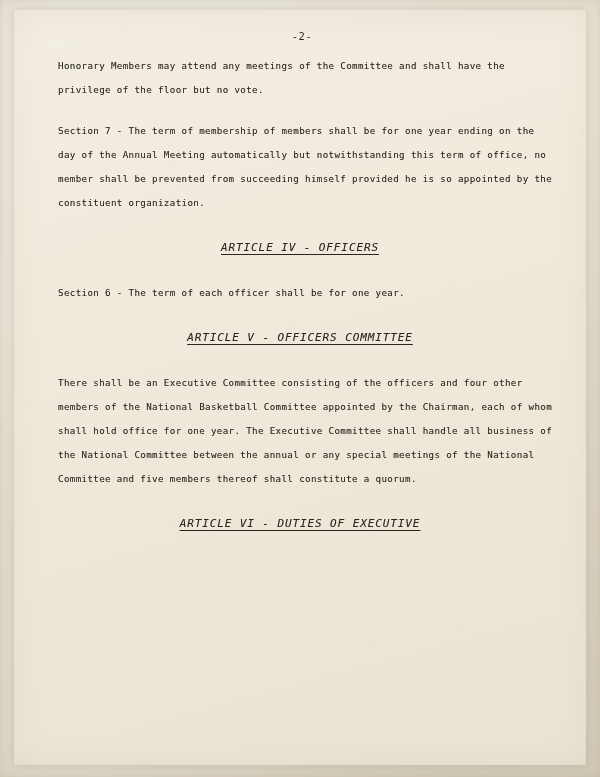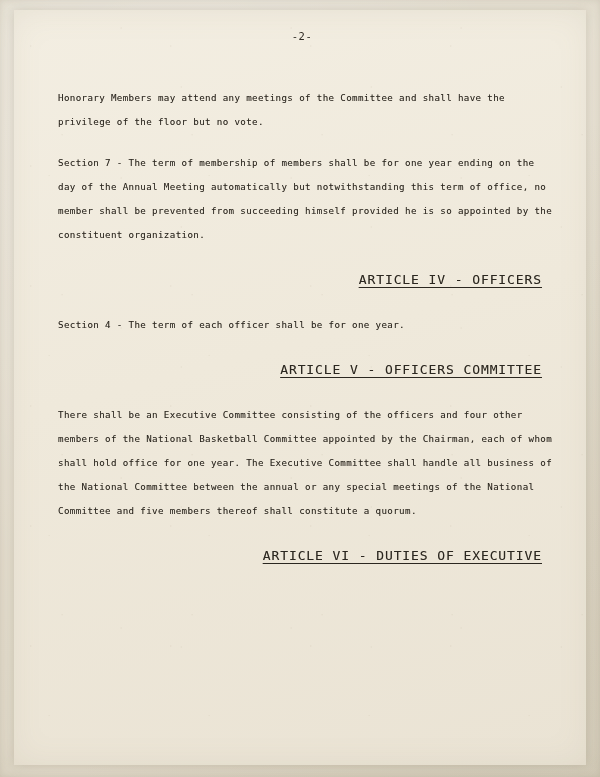--- a/index.html
+++ b/index.html
@@ -57,48 +57,49 @@
   .page-number {
     text-align: center;
     font-size: 10.5px;
     color: #2f2b24;
     letter-spacing: 0.5px;
     margin: 8px 0 0 0;
     padding-right: 10px;
   }
 
   .body-text {
-    margin-top: 44px;
+    margin-top: 12px;
   }
 
   p.para {
     font-size: 9.2px;
     line-height: 24px;
     color: #2b2720;
     margin: 0 0 17px 0;
     letter-spacing: 0.35px;
     text-align: left;
     white-space: normal;
     font-family: "DejaVu Sans Mono", monospace;
     text-shadow: 0 0 0.6px rgba(60,50,35,0.35);
   }
 
   h2.heading {
-    font-size: 13px;
+    font-size: 11px;
     line-height: 22px;
     color: #2b2720;
     font-weight: normal;
     letter-spacing: 0.9px;
-    text-align: right;
+    text-align: center;
     margin: 22px 0 22px 0;
     padding-right: 14px;
     text-decoration: underline;
     text-underline-offset: 3px;
     font-family: "DejaVu Sans Mono", monospace;
     text-shadow: 0 0 0.6px rgba(60,50,35,0.35);
+    font-style: italic;
   }
 
   
   .speckle {
     position: absolute;
     inset: 0;
     pointer-events: none;
     opacity: 0.25;
     background-image:
       radial-gradient(circle at 12% 30%, rgba(150,135,105,0.35) 0.5px, transparent 1px),
@@ -114,20 +115,20 @@
 
 <div class="page">
   <div class="sheet">
     <div class="speckle"></div>
     <div class="content">
       <div class="page-number">-2-</div>
       <div class="body-text">
           <p class="para">Honorary Members may attend any meetings of the Committee and shall have the privilege of the floor but no vote.</p>
           <p class="para">Section 7 - The term of membership of members shall be for one year ending on the day of the Annual Meeting automatically but notwithstanding this term of office, no member shall be prevented from succeeding himself provided he is so appointed by the constituent organization.</p>
           <h2 class="heading">ARTICLE IV - OFFICERS</h2>
-          <p class="para">Section 4 - The term of each officer shall be for one year.</p>
+          <p class="para">Section 6 - The term of each officer shall be for one year.</p>
           <h2 class="heading">ARTICLE V - OFFICERS COMMITTEE</h2>
           <p class="para">There shall be an Executive Committee consisting of the officers and four other members of the National Basketball Committee appointed by the Chairman, each of whom shall hold office for one year.  The Executive Committee shall handle all business of the National Committee between the annual or any special meetings of the National Committee and five members thereof shall constitute a quorum.</p>
           <h2 class="heading">ARTICLE VI - DUTIES OF EXECUTIVE</h2>
         </div>
     </div>
   </div>
 </div>
 
 </body></html>

